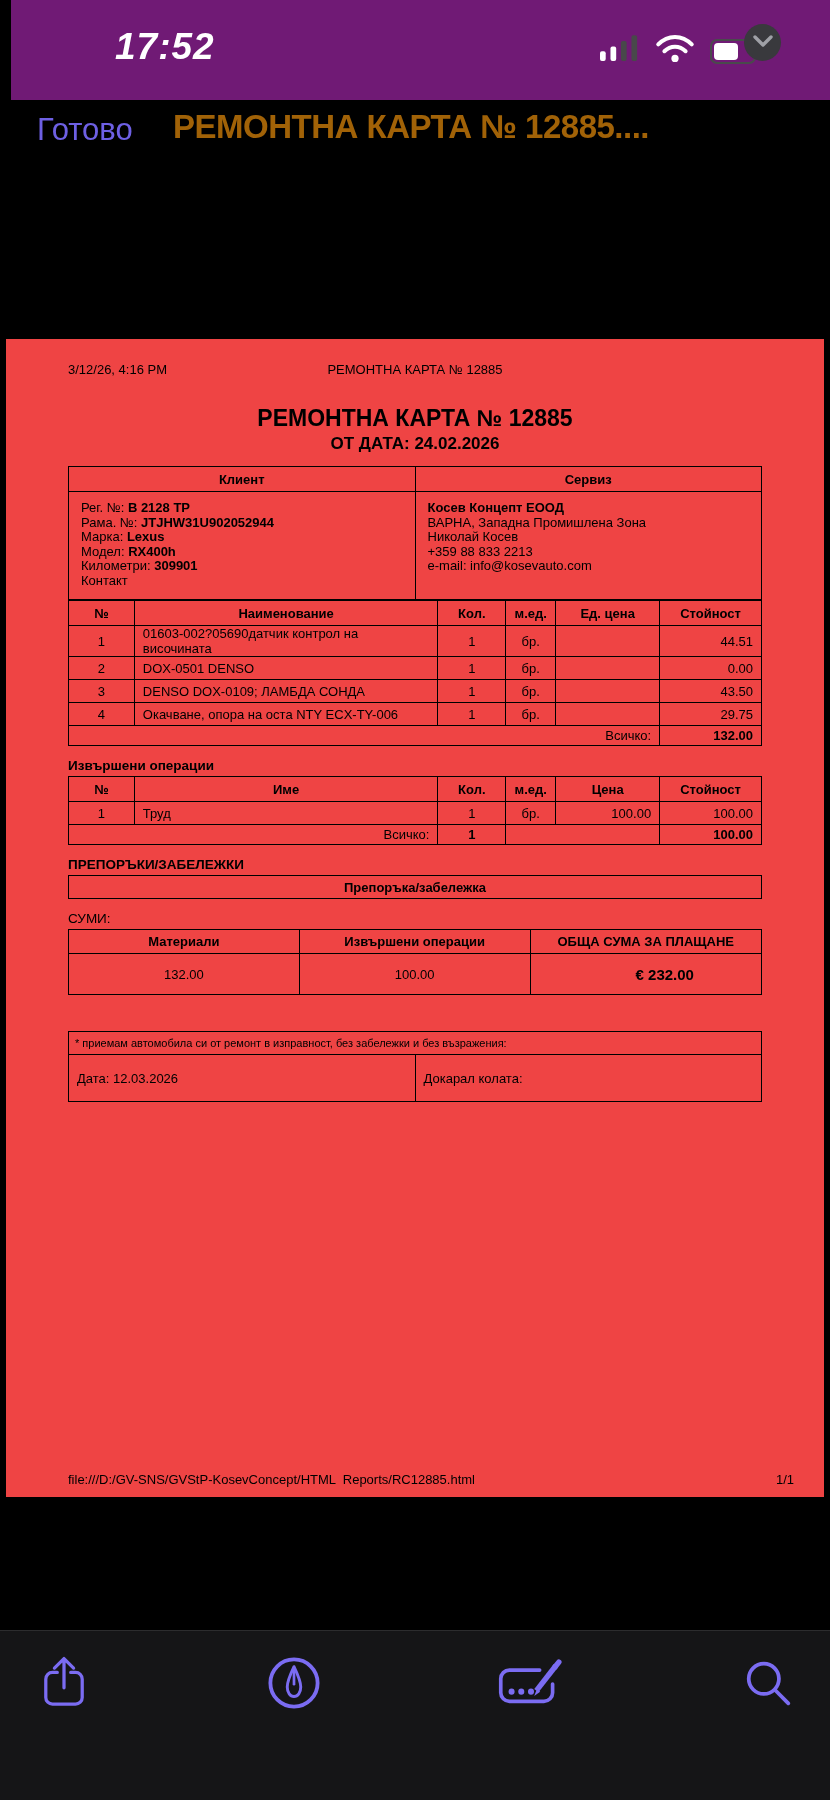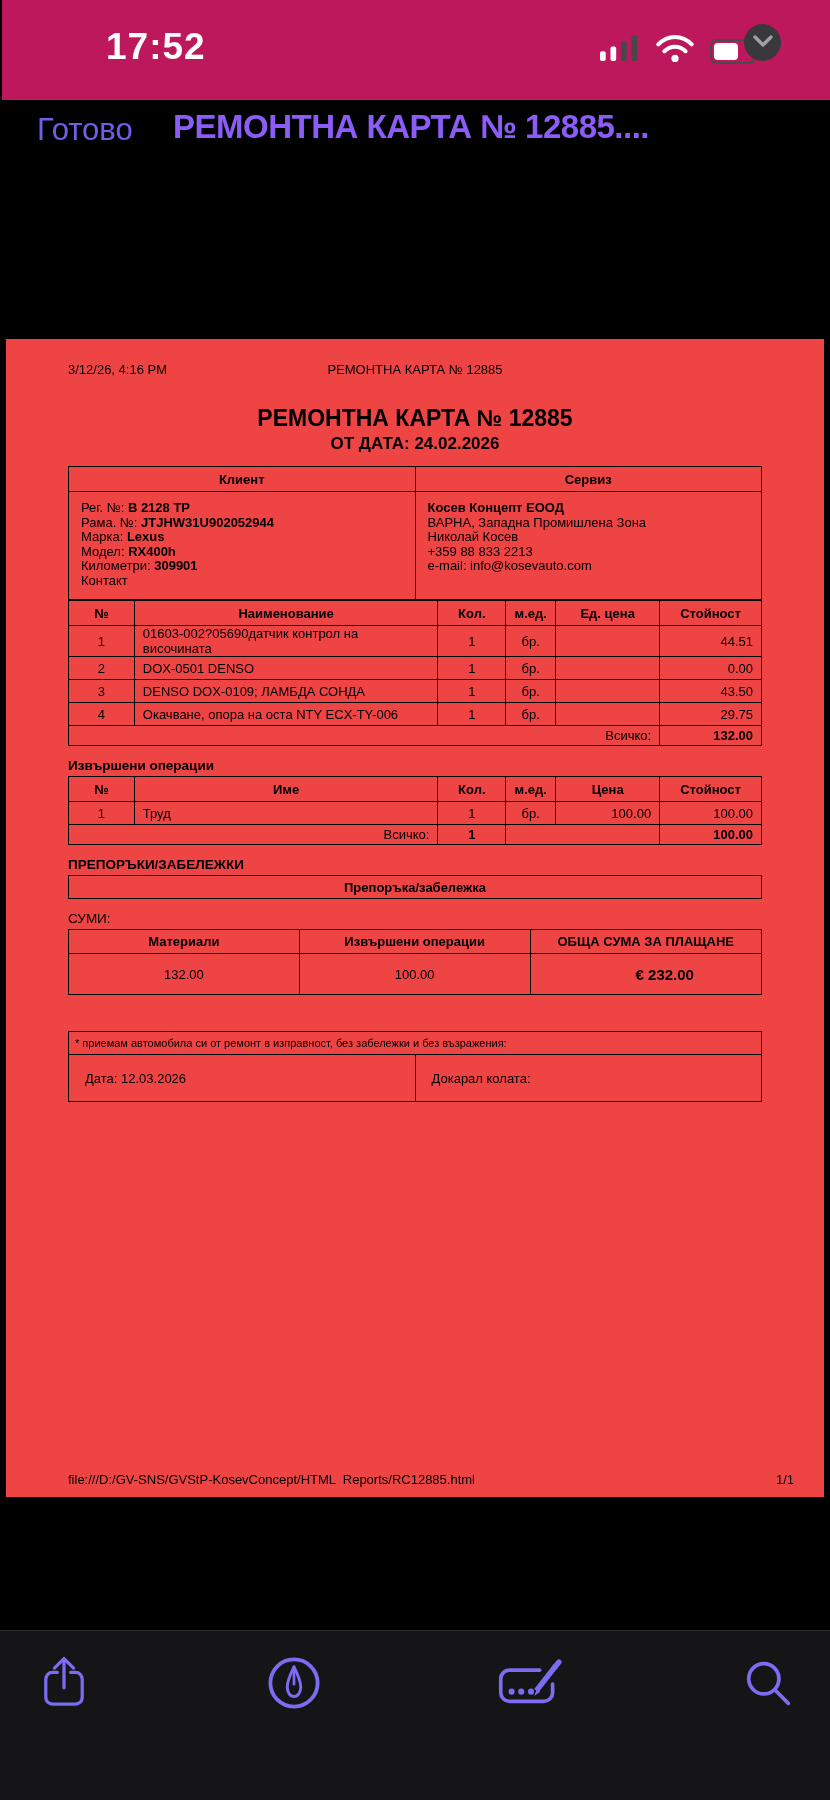--- a/index.html
+++ b/index.html
@@ -1,32 +1,32 @@
 <!DOCTYPE html>
 <html><head>
 <meta charset="utf-8">
 <style>
   html,body { margin:0; padding:0; background:#000; }
   body { width:830px; height:1800px; position:relative; overflow:hidden;
          font-family:"Liberation Sans", sans-serif; -webkit-font-smoothing:antialiased; }
 
   
-  .status-bar { position:absolute; top:0; left:2px; right:0; height:100px; background:#be185d; }
+  .status-bar { position:absolute; top:0; left:11px; right:0; height:100px; background:#701a75;font-style:italic; }
   .time { position:absolute; left:104px; top:26px; font-size:37px; font-weight:700; color:#fff; letter-spacing:1px; }
   .status-icons { position:absolute; right:68px; top:0; height:100px; display:flex; align-items:center; gap:15px; }
 
   .battery { position:relative; width:52px; height:23px; }
   .battery .shell { position:absolute; left:0; top:0; width:42px; height:21px; border:2px solid #4a4a4c; border-radius:7px; }
   .battery .fill { position:absolute; left:4px; top:4px; width:24px; height:17px; background:#fff; border-radius:4px; }
   .battery .nub { position:absolute; right:2px; top:7px; width:4px; height:10px; background:#4a4a4c; border-radius:0 3px 3px 0; }
 
   
   .nav-bar { position:absolute; top:100px; left:0; right:0; height:80px; background:#000; }
   .done-btn { position:absolute; left:37px; top:12px; font-size:31px; color:#6e60e4; background:none; border:none; padding:0; font-family:inherit; cursor:pointer; }
-  .nav-title { position:absolute; left:173px; top:8px; font-size:33px; font-weight:700; color:#8b5cf6; white-space:nowrap; letter-spacing:-0.5px; }
+  .nav-title { position:absolute; left:173px; top:8px; font-size:33px; font-weight:700; color:#a16207; white-space:nowrap; letter-spacing:-0.5px; }
   .chevron-btn { position:absolute; left:744px; top:24px; width:37px; height:37px; border-radius:50%; background:#39393d; border:none; display:flex; align-items:center; justify-content:center; cursor:pointer; }
 
   
   .page { position:absolute; top:339px; left:6px; width:818px; height:1158px; background:#ef4444; color:#000; }
   .doc-header { position:relative; margin:23px 62px 0; font-size:13px; height:16px; }
   .doc-header-title { position:absolute; left:50%; transform:translateX(-50%); top:0; white-space:nowrap; }
   .doc-title { text-align:center; font-size:23px; font-weight:700; margin-top:27px; }
   .doc-date  { text-align:center; font-size:17px; font-weight:700; margin-top:2px; }
   .doc-body  { padding:0 62px; }
 
@@ -55,21 +55,21 @@
   .rec-table td { height:22px; text-align:center; font-weight:700; }
 
   .sums-table th { height:23px; }
   .sums-table td { height:40px; text-align:center; vertical-align:middle; }
   .sums-table .grand { font-weight:700; font-size:15px;padding-left:46px; }
 
   .sig-table { margin-top:36px; }
   .sig-table .note td { font-size:11px; height:18px; padding:2px 6px; }
   .sig-table .who td { height:52px; vertical-align:top; padding:10px 8px 0 12px; line-height:17px; }
   .sig-table .who .name { font-weight:700; }
-  .sig-table .meta td { height:46px; vertical-align:middle; padding-left:16px; }
+  .sig-table .meta td { height:46px; vertical-align:middle; padding-left:8px; }
 
   .doc-footer { position:absolute; bottom:10px; left:62px; right:30px; display:flex; justify-content:space-between; font-size:13px; }
   .doc-footer .path { white-space:pre; }
 
   
   .toolbar { position:absolute; top:1630px; left:0; right:0; height:170px; background:#151517; border-top:1px solid #2c2c2e; box-sizing:border-box; display:flex; justify-content:space-between; align-items:flex-start; padding:20px 30px 0 32px; }
   .tool-btn { width:64px; height:64px; background:none; border:none; display:flex; align-items:center; justify-content:center; cursor:pointer; padding:0; }
   .tool-btn svg { display:block; }
 </style>
 </head>

